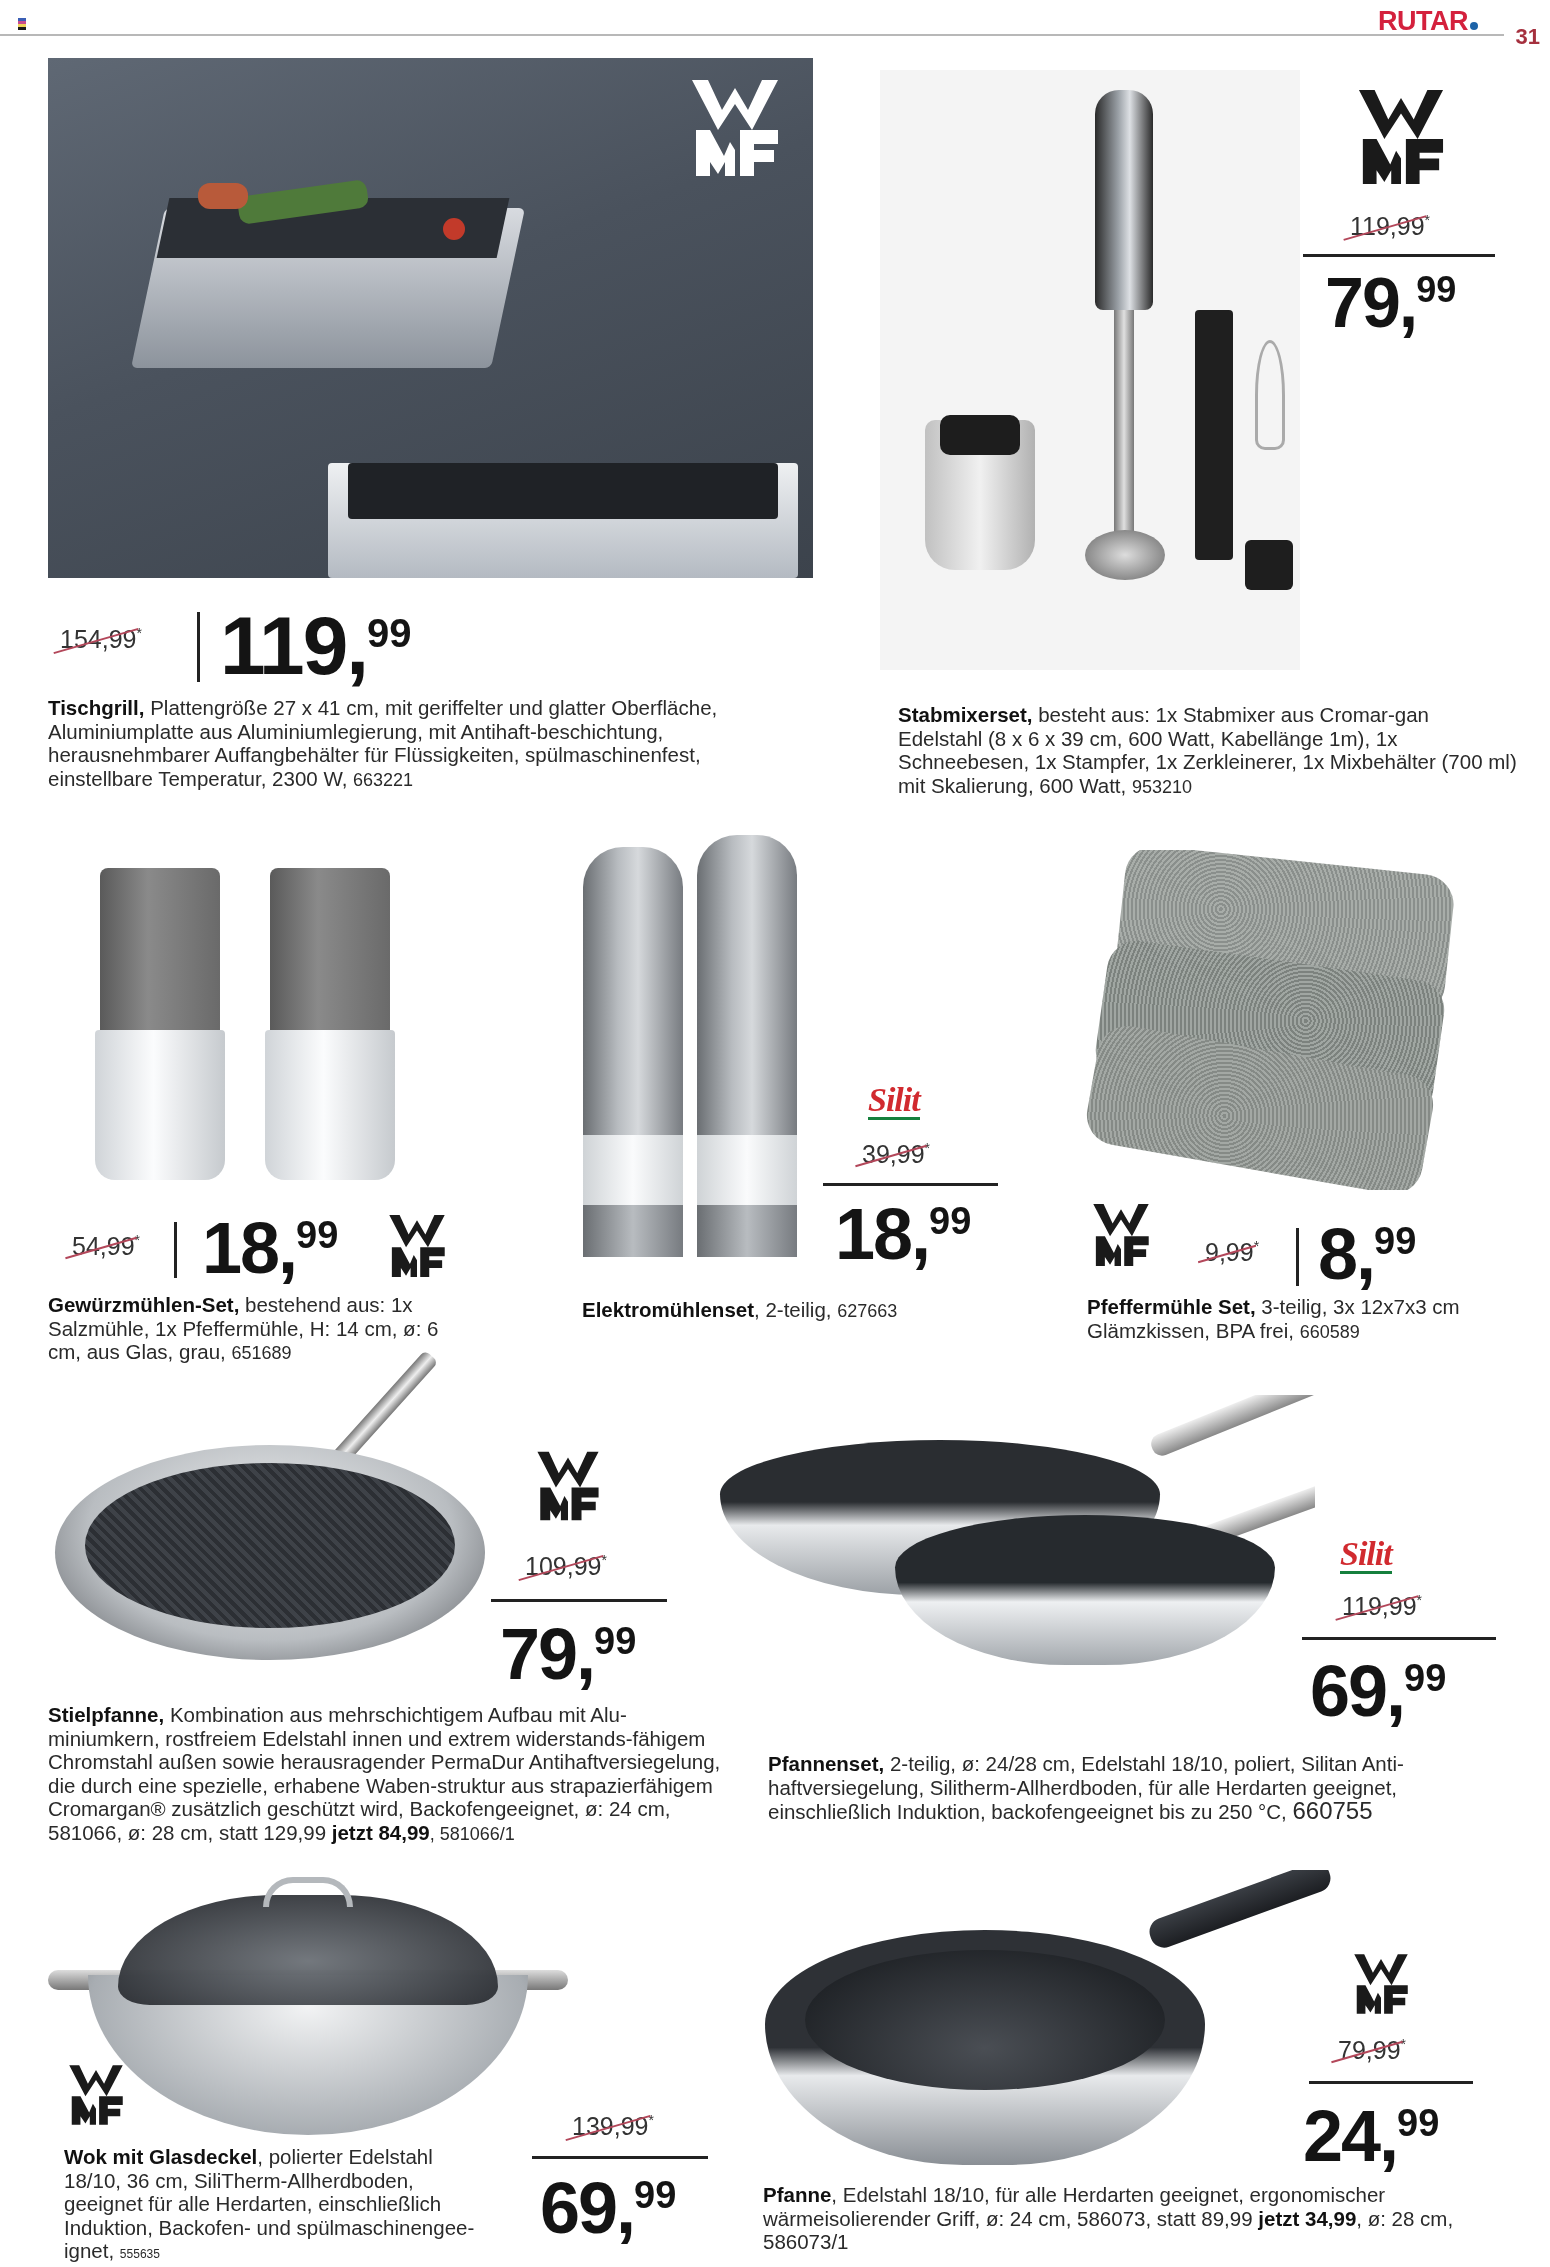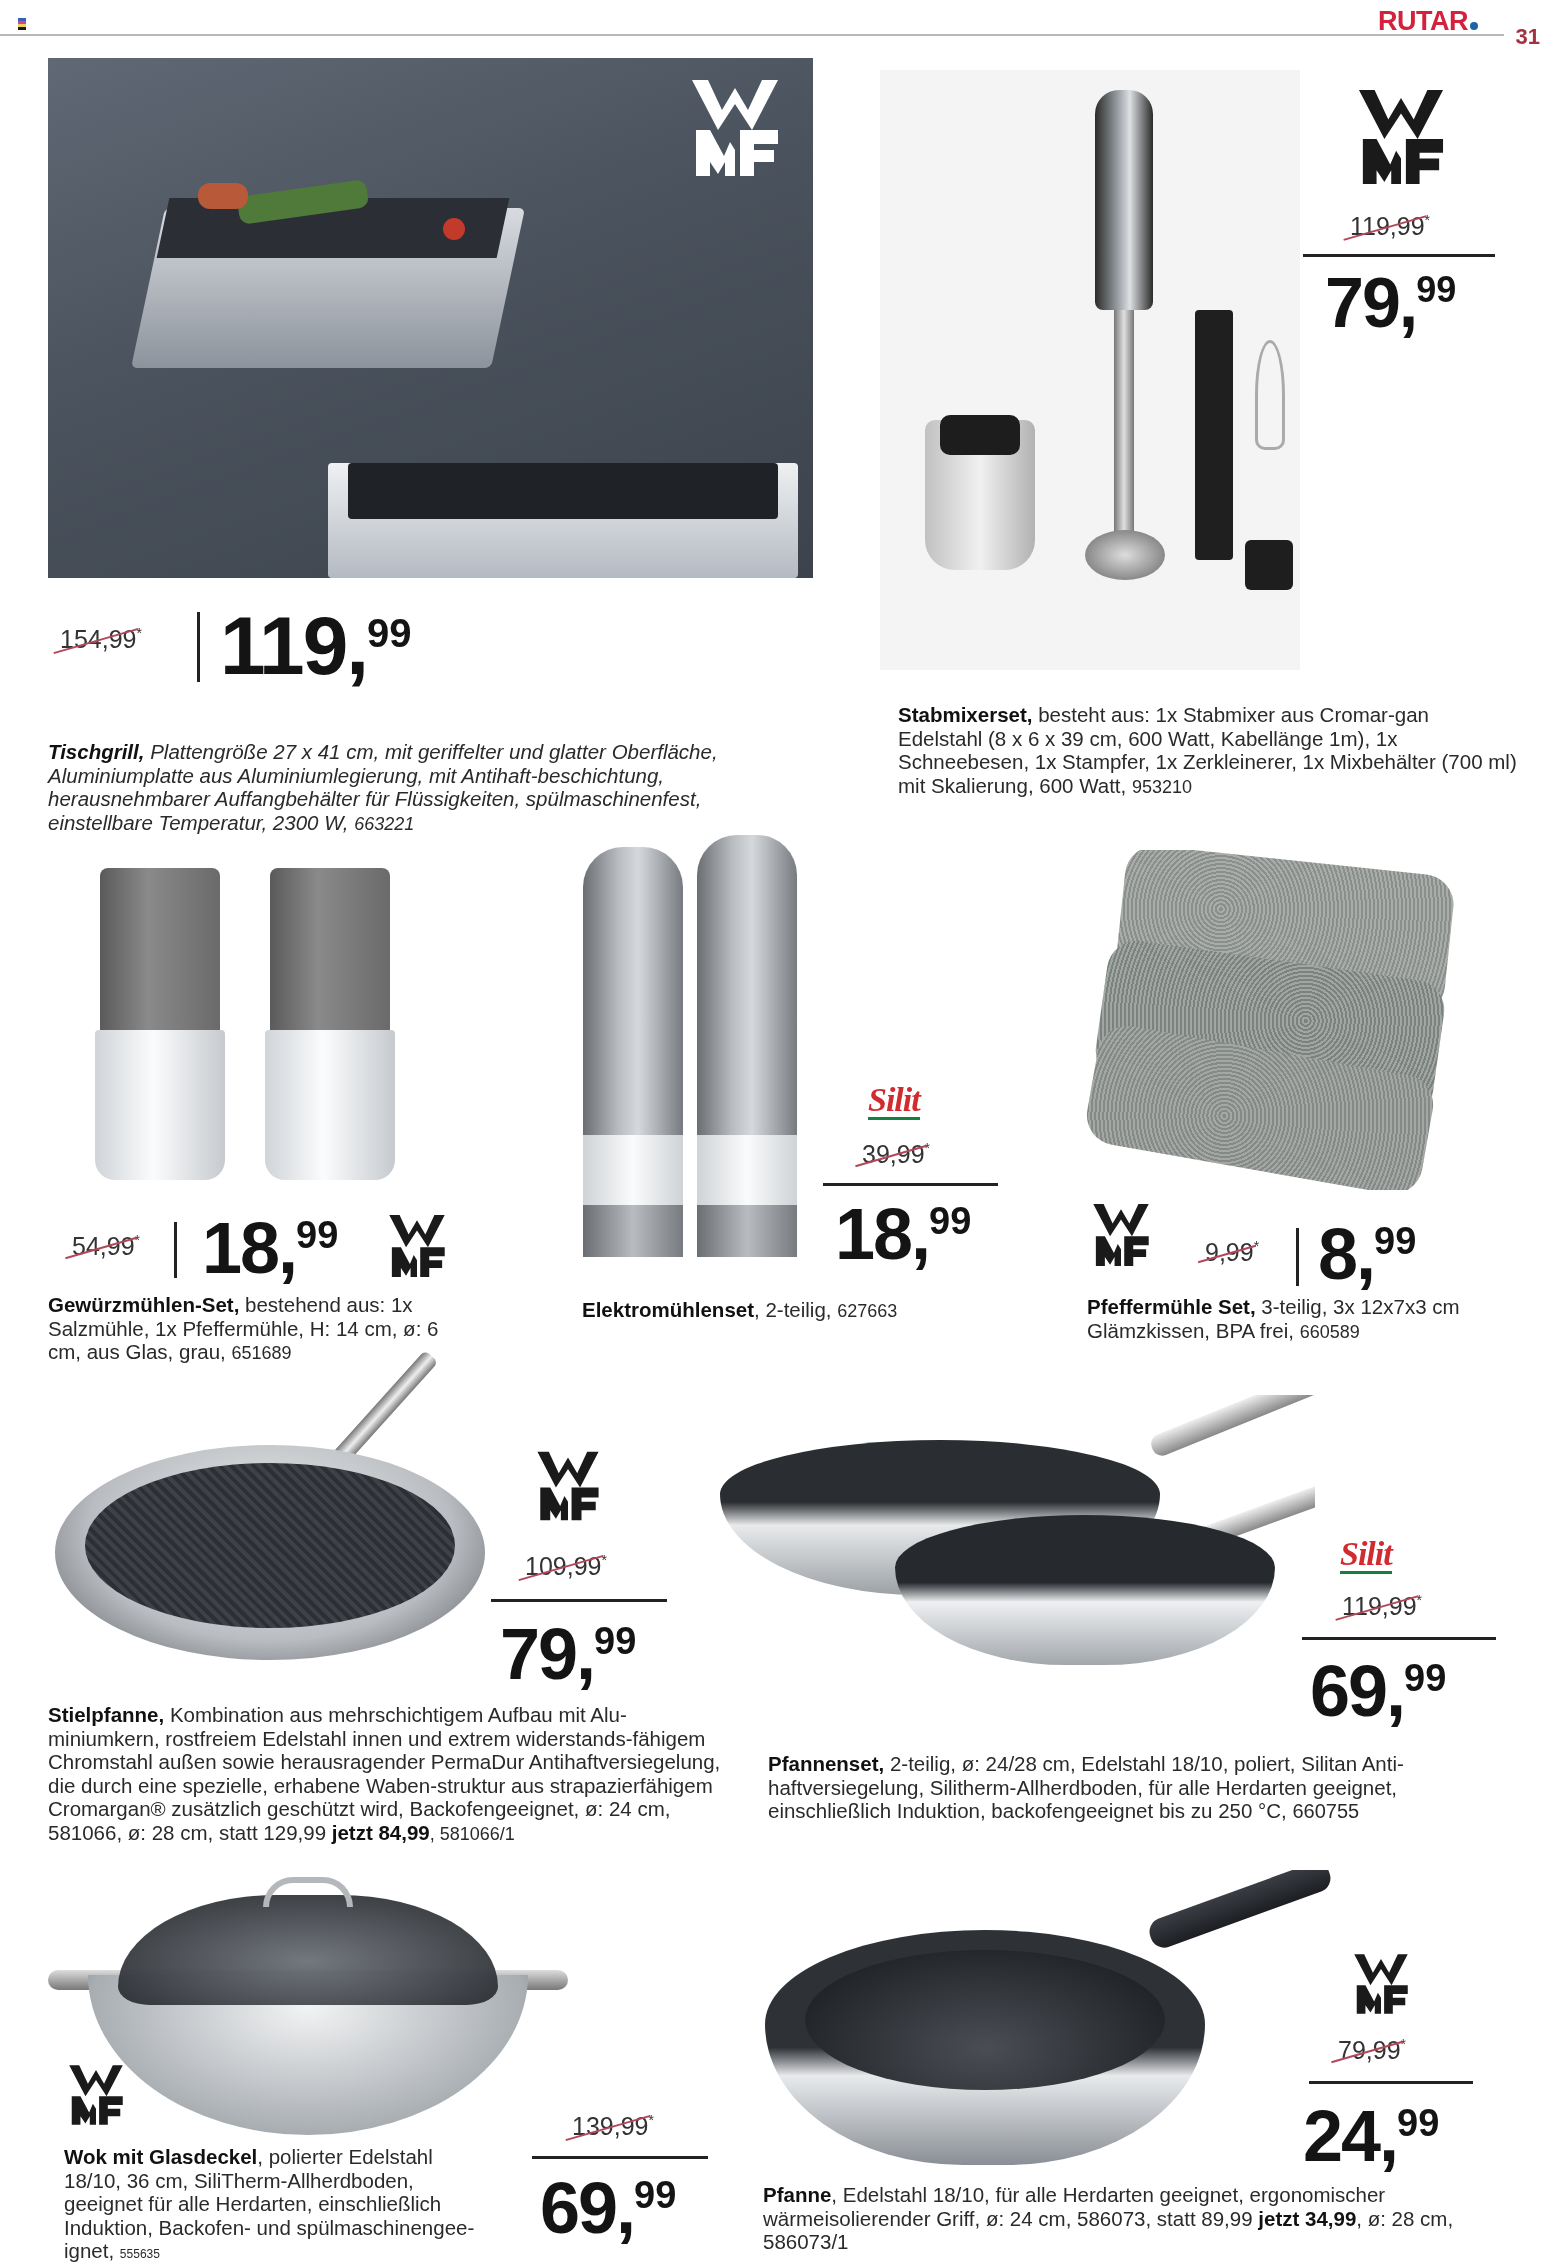--- a/index.html
+++ b/index.html
@@ -63,21 +63,21 @@
   </svg>
 </div>
 <div class="old-price" style="left:60px; top:625px;">
   <span>154,99</span><sup>*</sup>
   <span class="strike"></span>
 </div>
 <div class="vbar" style="left:197px; top:612px; height:70px;"></div>
 <div class="price" style="left:220px; top:605px; font-size:82px; line-height:82px;">
   <span class="int">119,</span><span class="cents" style="font-size:40px; line-height:40px; margin-top:8px;">99</span>
 </div>
-<div class="desc" style="left:48px; top:740px; width:680px;font-style:italic;">
+<div class="desc" style="left:48px; top:696px; width:680px;">
   <b>Tischgrill,</b><span> Plattengröße 27 x 41 cm, mit geriffelter und glatter Oberfläche, Aluminiumplatte aus Aluminiumlegierung, mit Antihaft-beschichtung, herausnehmbarer Auffangbehälter für Flüssigkeiten, spülmaschinenfest, einstellbare Temperatur, 2300 W, </span><span style="font-size:18px;">663221</span>
 </div>
 
 <div class="photo" style="left:880px; top:70px; width:420px; height:600px; background:#f4f4f4;">
   <div style="position:absolute; left:215px; top:20px; width:58px; height:220px; background:linear-gradient(90deg,#2a2a2a,#9aa0a6 40%,#dde0e4 60%,#2a2a2a); border-radius:24px 24px 8px 8px;"></div>
   <div style="position:absolute; left:234px; top:240px; width:20px; height:230px; background:linear-gradient(90deg,#777,#e0e0e0,#777);"></div>
   <div style="position:absolute; left:205px; top:460px; width:80px; height:50px; background:radial-gradient(ellipse at center,#ddd,#666); border-radius:50%;"></div>
   <div style="position:absolute; left:45px; top:350px; width:110px; height:150px; background:linear-gradient(90deg,#bbb,#f0f0f0,#aaa); border-radius:10px 10px 30px 30px; opacity:.9;"></div>
   <div style="position:absolute; left:60px; top:345px; width:80px; height:40px; background:#1d1d1d; border-radius:10px;"></div>
   <div style="position:absolute; left:315px; top:240px; width:38px; height:250px; background:#1f1f1f; border-radius:4px;"></div>
@@ -206,21 +206,21 @@
 <div class="silit" style="left:1340px; top:1537px; font-size:34px;">Silit</div>
 <div class="old-price" style="left:1342px; top:1592px;">
   <span>119,99</span><sup>*</sup>
   <span class="strike"></span>
 </div>
 <div class="hrule" style="left:1302px; top:1637px; width:194px;"></div>
 <div class="price" style="left:1310px; top:1655px; font-size:72px; line-height:72px;">
   <span class="int">69,</span><span class="cents" style="font-size:38px; line-height:38px; margin-top:4px;">99</span>
 </div>
 <div class="desc" style="left:768px; top:1752px; width:720px;">
-  <b>Pfannenset,</b><span> 2-teilig, ø: 24/28 cm, Edelstahl 18/10, poliert, Silitan Anti-haftversiegelung, Silitherm-Allherdboden, für alle Herdarten geeignet, einschließlich Induktion, backofengeeignet bis zu 250 °C, </span><span style="font-size:20px;">660755</span>
+  <b>Pfannenset,</b><span> 2-teilig, ø: 24/28 cm, Edelstahl 18/10, poliert, Silitan Anti-haftversiegelung, Silitherm-Allherdboden, für alle Herdarten geeignet, einschließlich Induktion, backofengeeignet bis zu 250 °C, </span><span style="font-size:24px;">660755</span>
 </div>
 
 <div class="photo" style="left:48px; top:1875px; width:520px; height:265px;">
   <div style="position:absolute; left:0; top:95px; width:520px; height:20px; background:linear-gradient(180deg,#ddd,#777); border-radius:10px;"></div>
   <div style="position:absolute; left:40px; top:100px; width:440px; height:160px; background:radial-gradient(ellipse at 50% 20%,#f2f3f4,#a8adb2 70%,#5c6065); border-radius:0 0 50% 50% / 0 0 100% 100%;"></div>
   <div style="position:absolute; left:70px; top:20px; width:380px; height:110px; background:radial-gradient(ellipse at 50% 60%,#6c7177,#2d3035 80%); border-radius:50% 50% 10% 10% / 100% 100% 20% 20%; opacity:.95;"></div>
   <div style="position:absolute; left:215px; top:2px; width:90px; height:30px; border:6px solid #b4b8bc; border-bottom:none; border-radius:40px 40px 0 0;"></div>
 </div>
 <div class="wmf" style="left:68px; top:2057px;">
   <svg width="56" height="76" viewBox="0 0 90 100">

